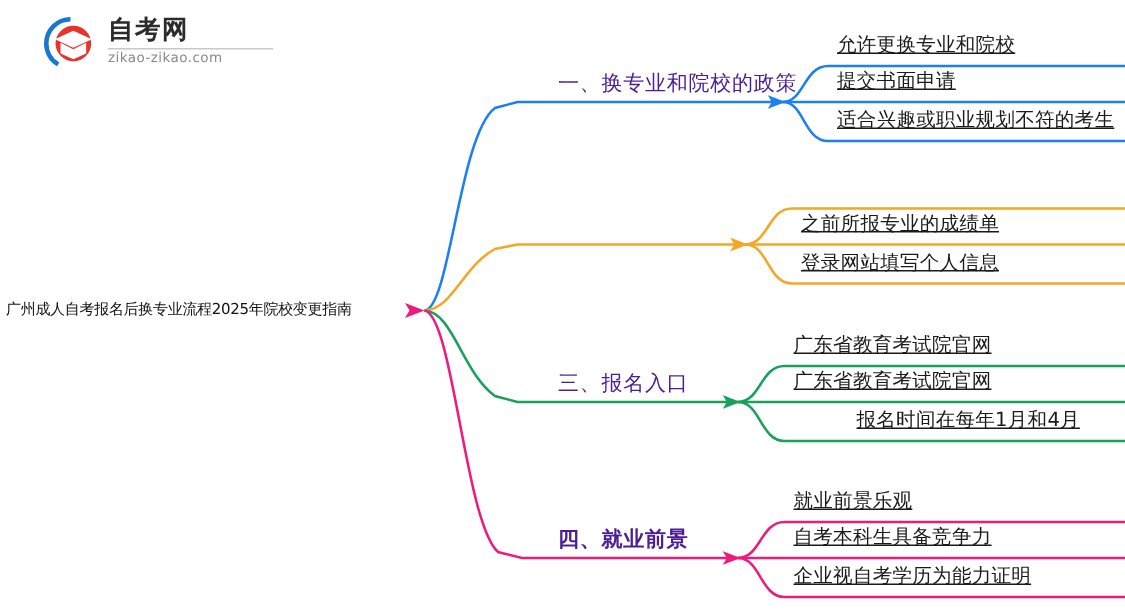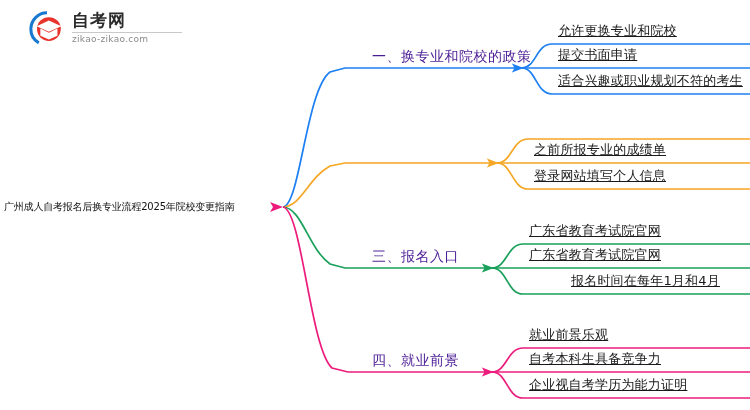--- a/index.html
+++ b/index.html
@@ -183,18 +183,18 @@
   <div class="leaf-label" style="left:558px; top:72px;">适合兴趣或职业规划不符的考生</div>
 
   <div class="leaf-label" style="left:534px; top:141px;text-align:center;">之前所报专业的成绩单</div>
   <div class="leaf-label" style="left:534px; top:167px;">登录网站填写个人信息</div>
 
   <div class="branch-label" style="left:372px; top:246px;">三、报名入口</div>
   <div class="leaf-label" style="left:529px; top:222px;">广东省教育考试院官网</div>
   <div class="leaf-label" style="left:529px; top:246px;">广东省教育考试院官网</div>
   <div class="leaf-label" style="left:546px; top:272px;margin-left:25px;">报名时间在每年1月和4月</div>
 
-  <div class="branch-label" style="left:372px; top:350px;">四、就业前景</div>
+  <div class="branch-label" style="left:372px; top:350px;font-weight:bold;">四、就业前景</div>
   <div class="leaf-label" style="left:529px; top:326px;">就业前景乐观</div>
   <div class="leaf-label" style="left:529px; top:376px;">企业视自考学历为能力证明</div>
   <div class="leaf-label" style="left:529px; top:350px;">自考本科生具备竞争力</div>
 
 </div>
 
 </body></html>

